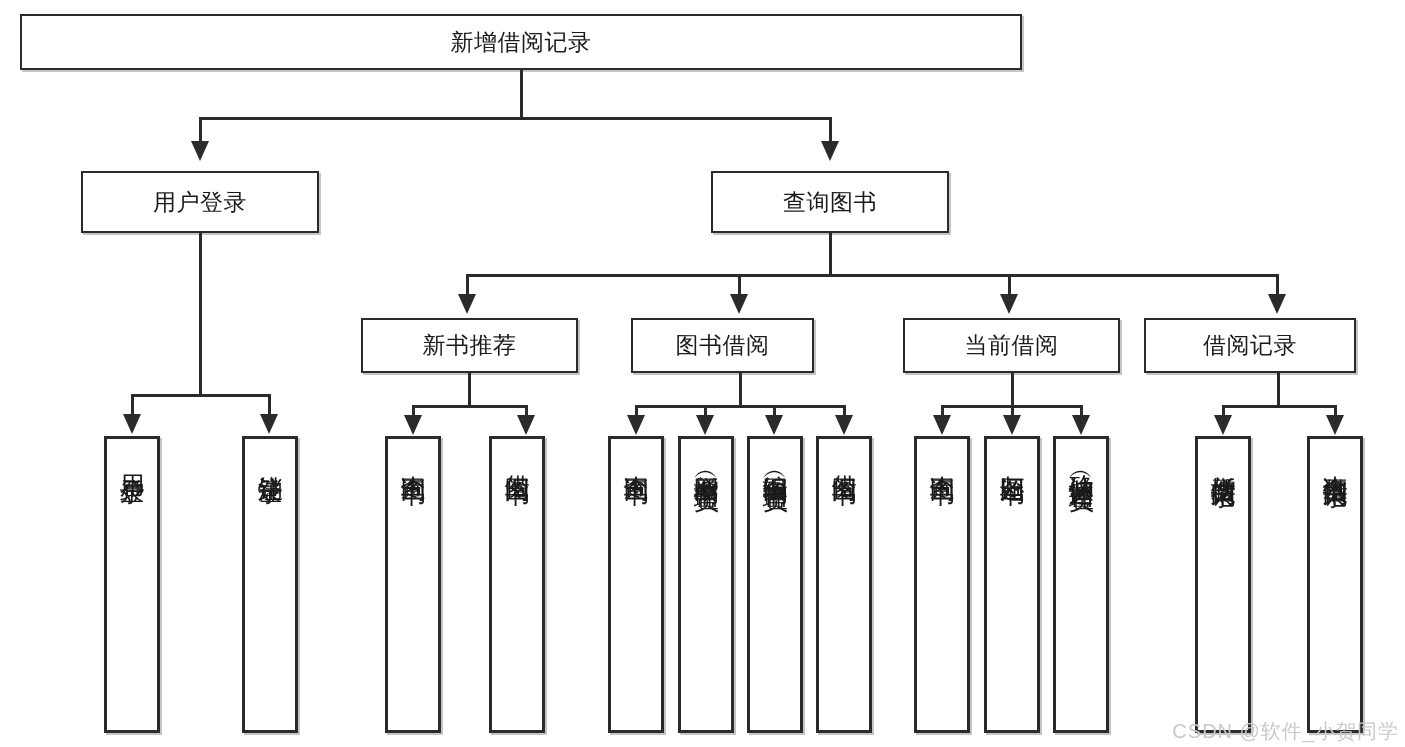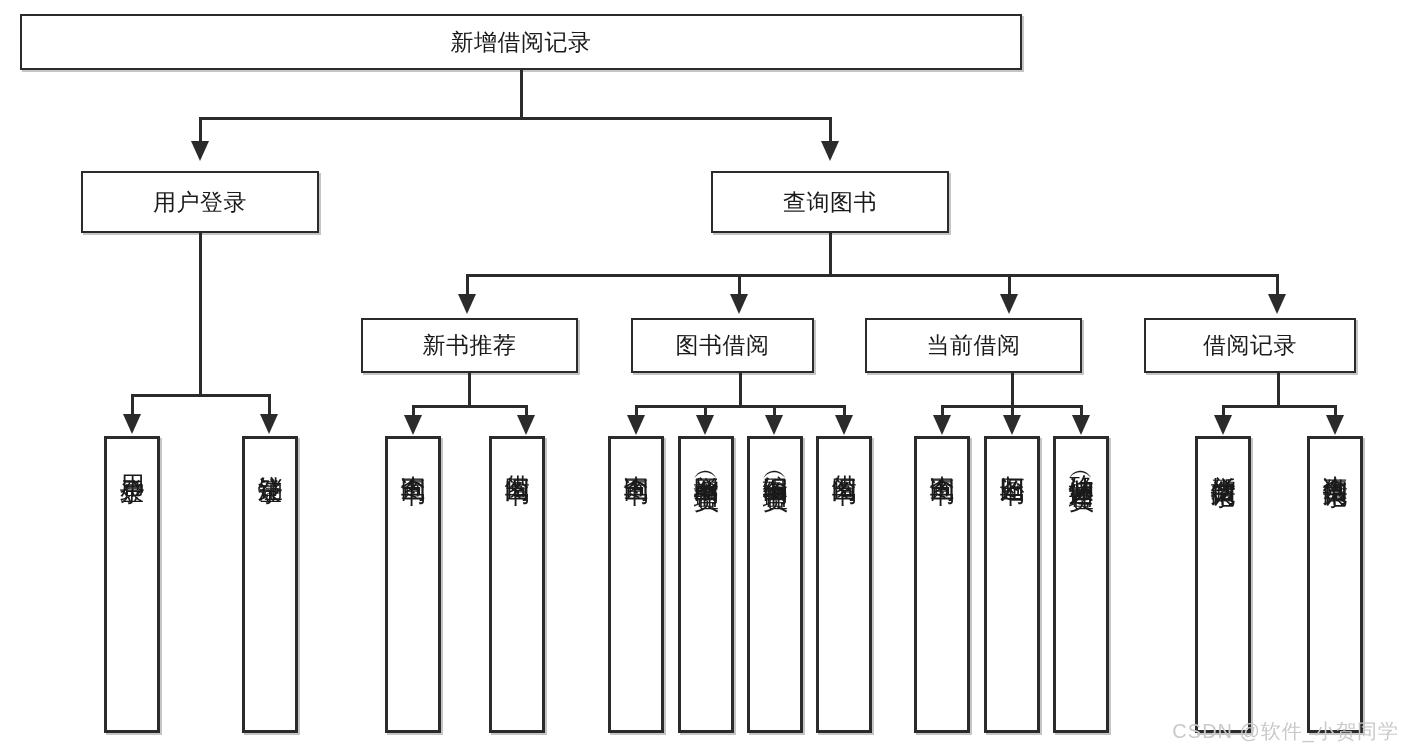--- a/index.html
+++ b/index.html
@@ -115,21 +115,21 @@
   <div class="arrow" style="left:730px;top:294px;"></div>
   <div class="arrow" style="left:1000px;top:294px;"></div>
   <div class="arrow" style="left:1268px;top:294px;"></div>
 
   <div class="node" style="left:361px;top:318px;width:217px;height:55px;">
     <span class="label">新书推荐</span>
   </div>
   <div class="node" style="left:631px;top:318px;width:183px;height:55px;">
     <span class="label">图书借阅</span>
   </div>
-  <div class="node" style="left:865px;top:318px;width:217px;height:55px;">
+  <div class="node" style="left:903px;top:318px;width:217px;height:55px;">
     <span class="label">当前借阅</span>
   </div>
   <div class="node" style="left:1144px;top:318px;width:212px;height:55px;">
     <span class="label">借阅记录</span>
   </div>
 
   <div class="ln v" style="left:468px;top:373px;height:33px;"></div>
   <div class="ln h" style="left:412px;top:405px;width:115px;"></div>
   <div class="ln v" style="left:412px;top:405px;height:12px;"></div>
   <div class="ln v" style="left:525px;top:405px;height:12px;"></div>

